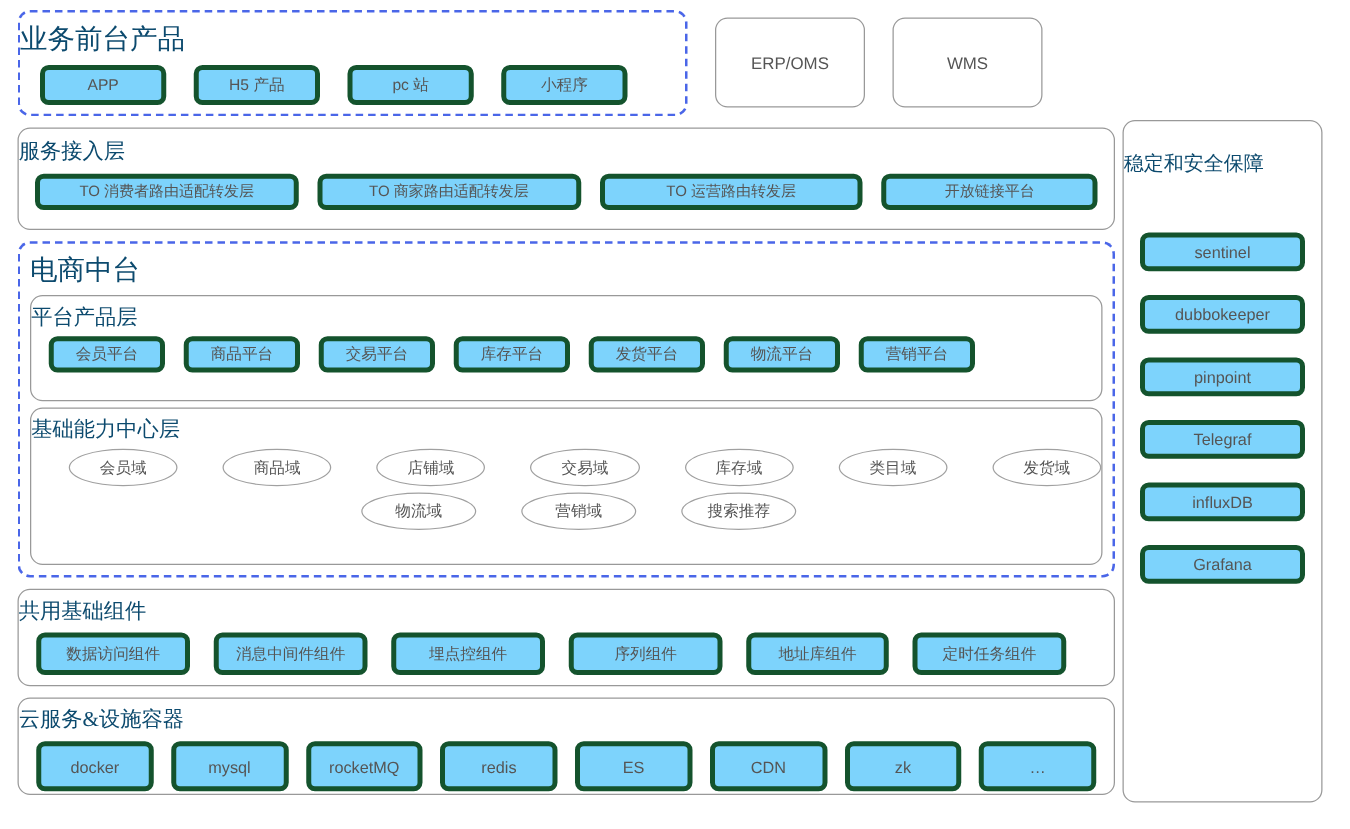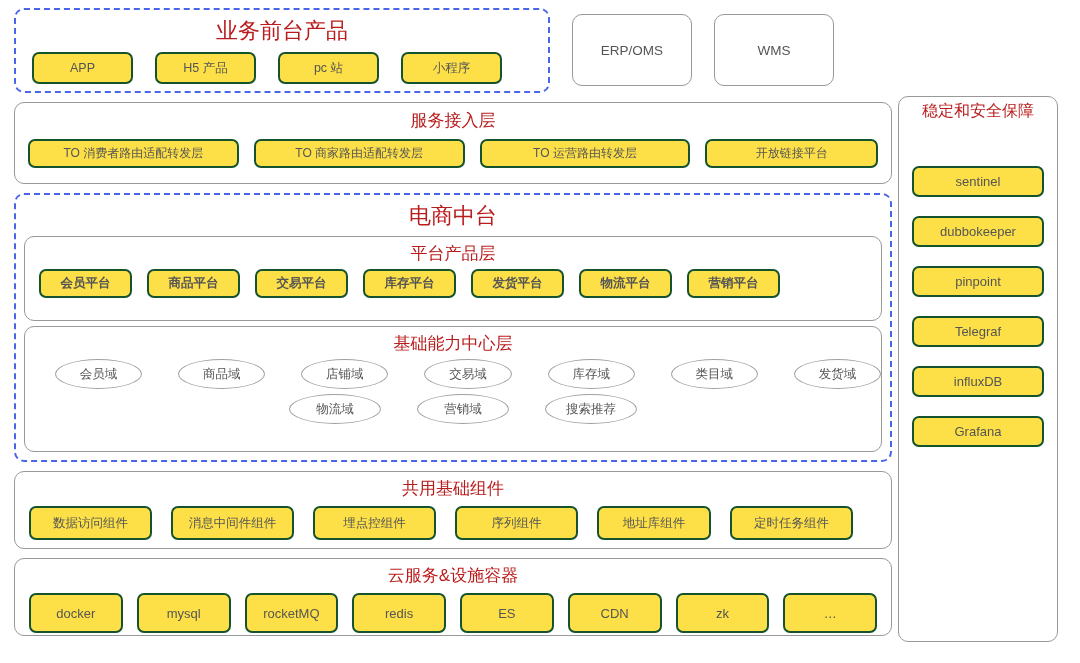--- a/index.html
+++ b/index.html
@@ -44,32 +44,33 @@
     box-sizing: border-box;
   }
   .dashed {
     border: 2px dashed #4a66e8;
     border-radius: 10px;
     background: #ffffff;
     box-sizing: border-box;
   }
 
   .section-title {
-    text-align: center;
-    color: #b91c1c;
+    text-align: left;
+    color: #0c4a6e;
     font-weight: 400;
+    font-family: Liberation Serif, serif;
   }
   .title-lg { font-size: 22px; line-height: 30px; }
   .title-md { font-size: 17px; line-height: 25px; }
 
   
   .chip {
-    border: 2px solid #14532d;
+    border: 4px solid #14532d;
     border-radius: 7px;
-    background: #fde047;
+    background: #7dd3fc;
     display: flex;
     align-items: center;
     justify-content: center;
     text-align: center;
     font-size: 12.5px;
     line-height: 15px;
     color: #555555;
     box-sizing: border-box;
     padding: 2px 4px;
   }
@@ -151,21 +152,20 @@
     border-radius: 10px;
     background: #ffffff;
     box-sizing: border-box;
     padding: 4px 0 22px 0;
     margin-top: 5px;
   }
   .plat-chips {
     display: flex;
     gap: 15px;
     padding: 3px 14px 0 14px;
-    font-weight: bold;
   }
   .plat-chips .chip { width: 93px; height: 29px; }
 
   .cap-rows { padding: 3px 0 0 0; }
   .cap-row {
     display: flex;
     gap: 36px;
     padding-left: 30px;
     margin-bottom: 5px;
   }
@@ -197,21 +197,21 @@
     display: flex;
     gap: 14px;
     padding: 5px 14px 0 14px;
   }
   .cloud-chips .chip { height: 40px; width: 96px; font-size: 13px; }
 
   
   .side-box {
     width: 160px;
     height: 546px;
-    padding-top: 4px;
+    padding-top: 24px;
     box-sizing: border-box;
   }
   .side-box .section-title { font-size: 16px; margin-bottom: 26px; }
   .side-chips {
     display: flex;
     flex-direction: column;
     gap: 19px;
     padding: 0 13px;
     margin-top: 44px;
   }

